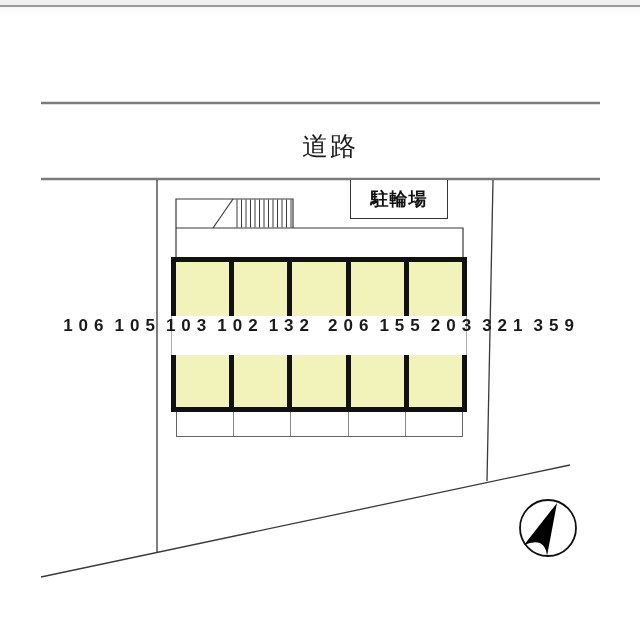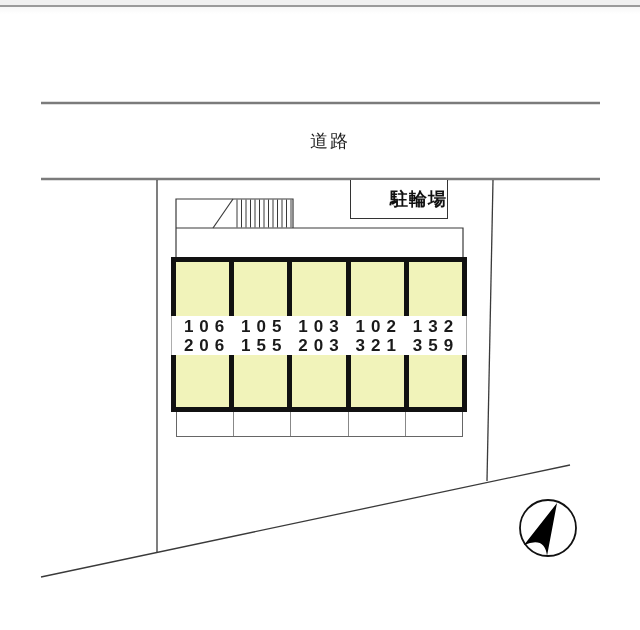--- a/index.html
+++ b/index.html
@@ -5,39 +5,39 @@
   html,body{margin:0;padding:0;background:#fff;}
   .stage{
     position:relative;width:640px;height:630px;background:#ffffff;
     font-family:"Liberation Sans","DejaVu Sans",sans-serif;overflow:hidden;
   }
   .browser-edge{height:5px;background:#f0f0f0;border-bottom:2px solid #9a9a9a;}
   .browser-edge-fade{height:7px;background:linear-gradient(#f7f7f7,#ffffff);}
   .plan-svg{position:absolute;left:0;top:0;width:640px;height:630px;}
   .road-label{
     position:absolute;left:280px;top:129px;width:100px;text-align:center;
-    font-size:18px;color:#1d1d1d;letter-spacing:2px;
+    font-size:26px;color:#1d1d1d;letter-spacing:2px;
   }
   .bike-box{
     position:absolute;left:350px;top:180px;width:96px;height:38px;
     border:1.2px solid #333;border-top:none;background:#fff;
-    display:flex;align-items:center;justify-content:flex-end;
+    display:flex;align-items:center;justify-content:center;
     font-size:18px;font-weight:bold;color:#111;letter-spacing:1px;
   }
   .building{
     position:absolute;left:171px;top:257px;width:286px;height:145px;
     border:5px solid #111;background:#f1f3ba;
   }
   .rooms{display:flex;width:100%;height:100%;}
   .room{flex:1;}
   .room + .room{border-left:5px solid #111;}
   .unit-band{
     position:absolute;left:-5px;right:-5px;top:54px;height:39px;background:#ffffff;
     border-left:1px solid #adadad;border-right:1px solid #adadad;
-    display:flex;flex-direction:column;justify-content:center;
+    display:flex;flex-direction:row;justify-content:center;
   }
   .unit-row{display:flex;height:19px;line-height:19px;padding:0 4px;}
   .unit-row span{
     flex:1;text-align:center;font-size:17px;font-weight:600;color:#1a1a1a;
     letter-spacing:6px;text-indent:5px;white-space:nowrap;
   }
   .balcony{
     position:absolute;left:176px;top:412px;width:285px;height:24px;
     border:1px solid #666;border-top:none;display:flex;background:#fff;
   }

